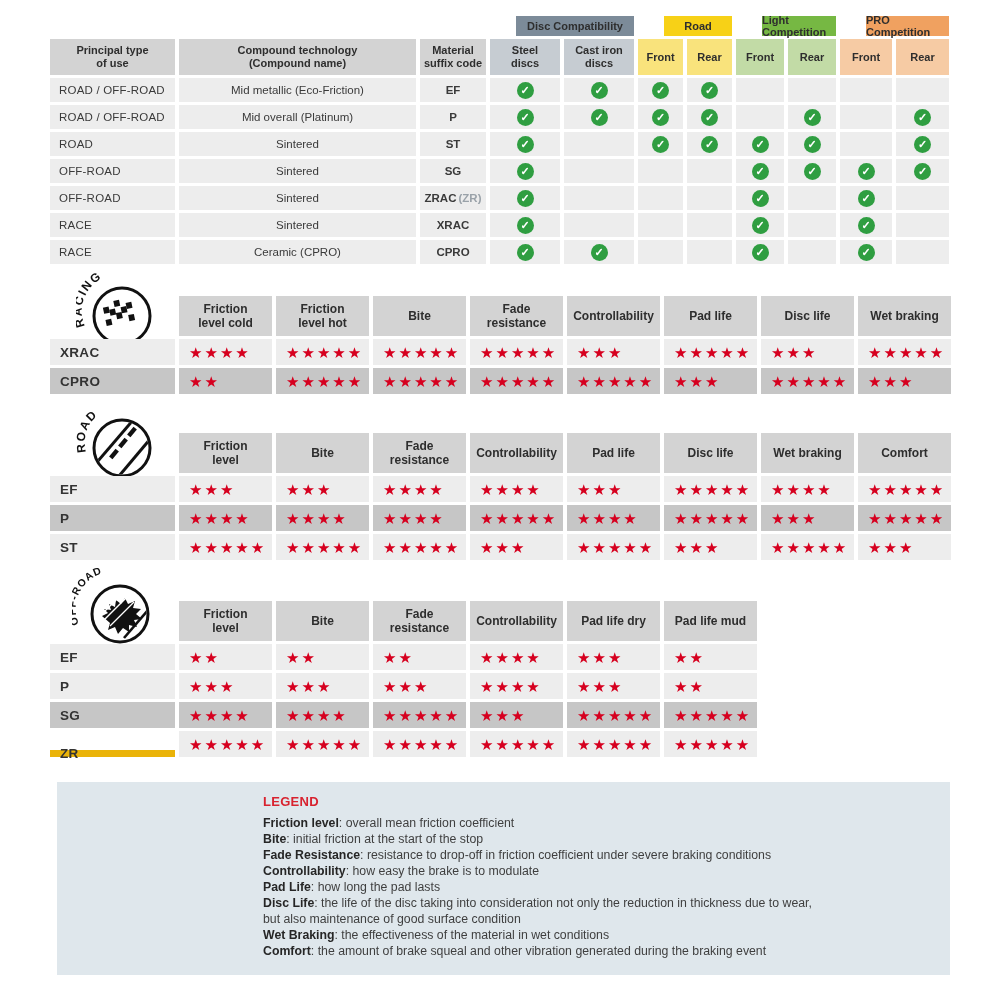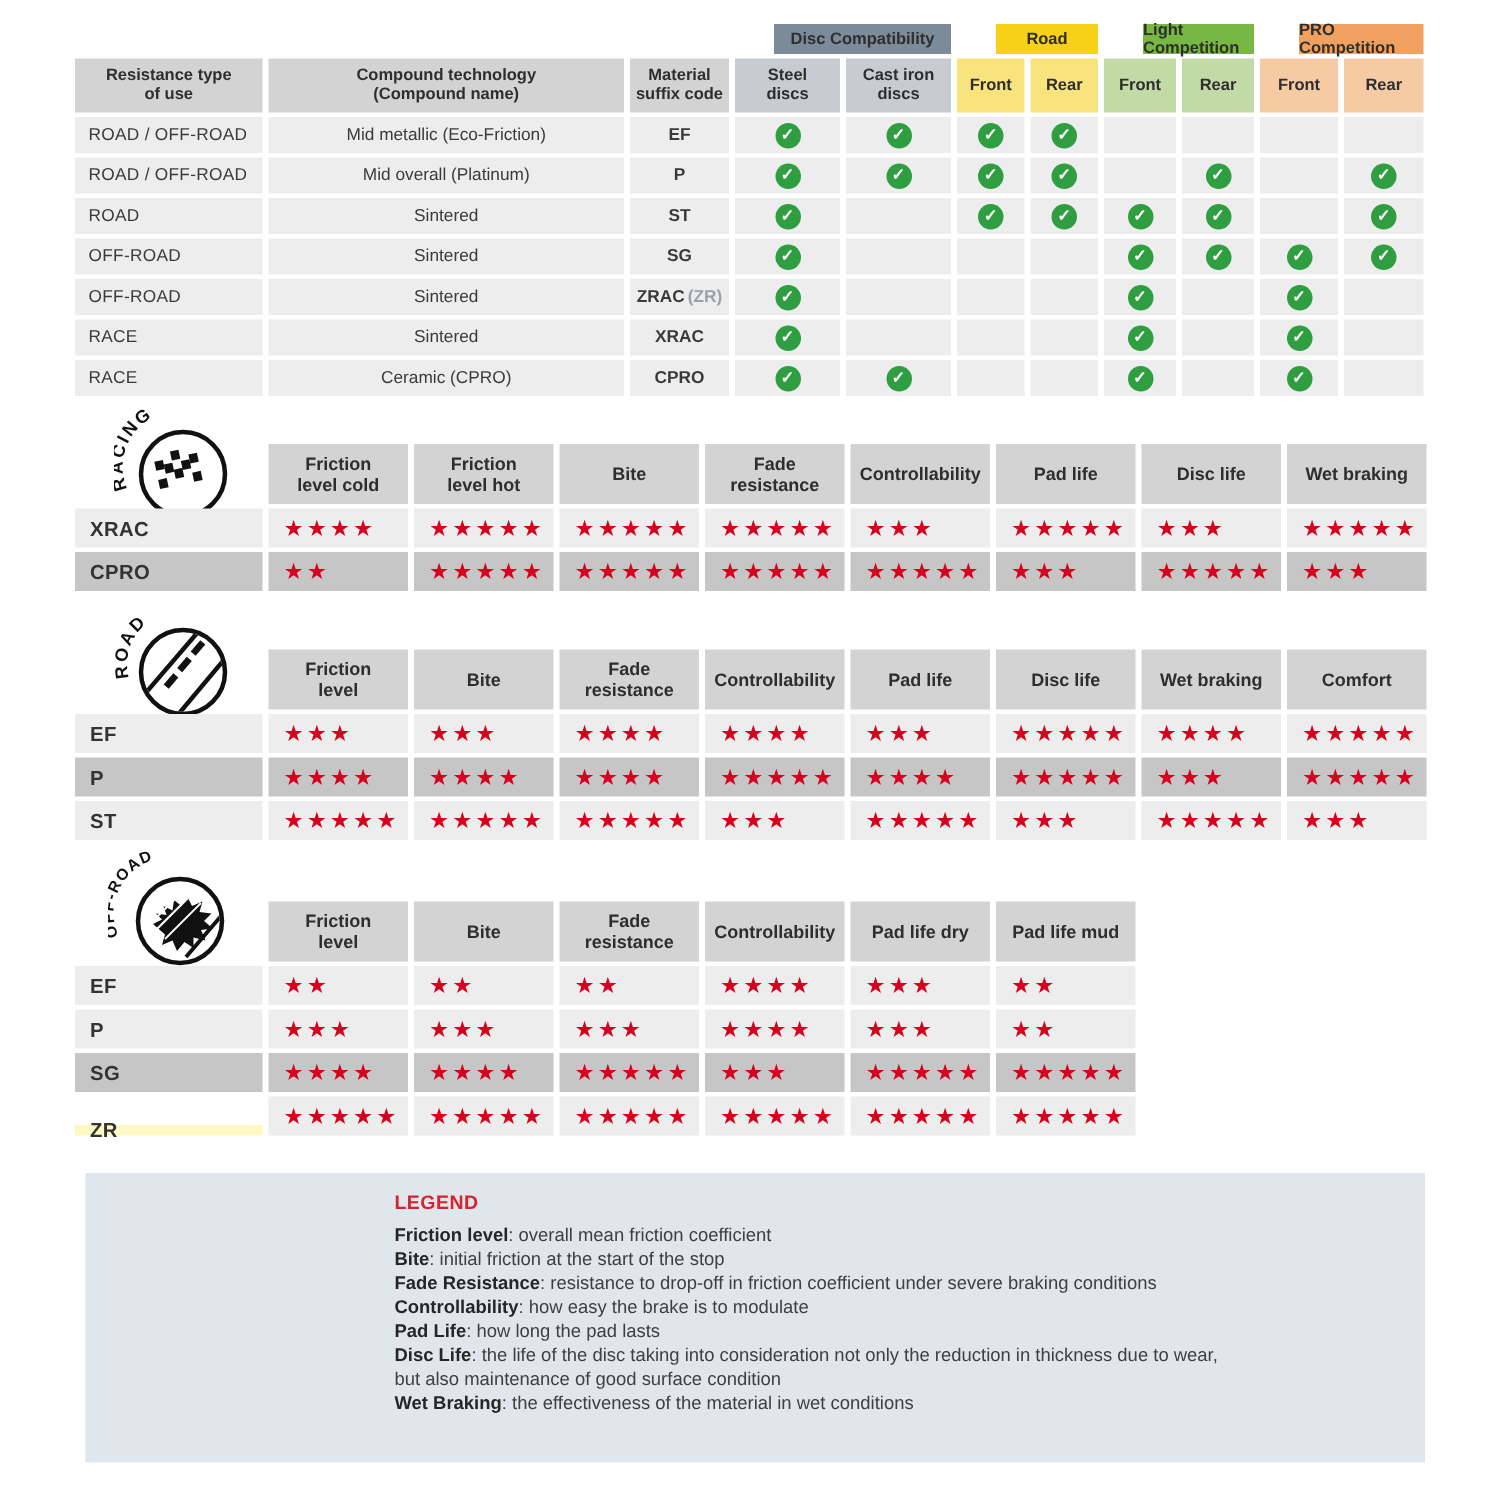--- a/index.html
+++ b/index.html
@@ -42,21 +42,21 @@
 </head>
 <body>
 
 <div id="page">
 
   <div id="compat-table">
       <div class="group-head" style="background: rgb(124, 139, 153); grid-area: 1 / 4 / auto / span 2;">Disc Compatibility</div>
       <div class="group-head" style="background: rgb(247, 209, 23); grid-area: 1 / 6 / auto / span 2;">Road</div>
       <div class="group-head" style="background: rgb(118, 184, 67); grid-area: 1 / 8 / auto / span 2;">Light Competition</div>
       <div class="group-head" style="background: rgb(240, 161, 96); grid-area: 1 / 10 / auto / span 2;">PRO Competition</div>
-      <div class="col-head" style="background: rgb(211, 211, 211); grid-area: 2 / 1;">Resistance type
+      <div class="col-head" style="background: rgb(211, 211, 211); grid-area: 2 / 1;">Principal type
 of use</div>
       <div class="col-head" style="background: rgb(211, 211, 211); grid-area: 2 / 2;">Compound technology
 (Compound name)</div>
       <div class="col-head" style="background: rgb(211, 211, 211); grid-area: 2 / 3;">Material
 suffix code</div>
       <div class="col-head" style="background: rgb(198, 204, 210); grid-area: 2 / 4;">Steel
 discs</div>
       <div class="col-head" style="background: rgb(198, 204, 210); grid-area: 2 / 5;">Cast iron
 discs</div>
       <div class="col-head" style="background: rgb(249, 227, 124); grid-area: 2 / 6;">Front</div>
@@ -473,21 +473,21 @@
       </div>
       <div class="star-cell" style="background: rgb(198, 198, 198); grid-area: 4 / 5;">
         <span class="stars" style="color: rgb(214, 0, 31);">★★★</span>
       </div>
       <div class="star-cell" style="background: rgb(198, 198, 198); grid-area: 4 / 6;">
         <span class="stars" style="color: rgb(214, 0, 31);">★★★★★</span>
       </div>
       <div class="star-cell" style="background: rgb(198, 198, 198); grid-area: 4 / 7;">
         <span class="stars" style="color: rgb(214, 0, 31);">★★★★★</span>
       </div>
-      <div class="row-label" style="background: #fef9c3; grid-area: 5 / 1; margin-top: 19px;">ZR</div>
+      <div class="row-label" style="background: #eab308; grid-area: 5 / 1; margin-top: 19px;">ZR</div>
       <div class="star-cell" style="background: rgb(237, 237, 237); grid-area: 5 / 2;">
         <span class="stars" style="color: rgb(214, 0, 31);">★★★★★</span>
       </div>
       <div class="star-cell" style="background: rgb(237, 237, 237); grid-area: 5 / 3;">
         <span class="stars" style="color: rgb(214, 0, 31);">★★★★★</span>
       </div>
       <div class="star-cell" style="background: rgb(237, 237, 237); grid-area: 5 / 4;">
         <span class="stars" style="color: rgb(214, 0, 31);">★★★★★</span>
       </div>
       <div class="star-cell" style="background: rgb(237, 237, 237); grid-area: 5 / 5;">
@@ -506,17 +506,18 @@
       <div id="legend-title" style="color: rgb(216, 35, 47);">LEGEND</div>
       <div>
           <div class="legend-line"><b>Friction level</b>: overall mean friction coefficient</div>
           <div class="legend-line"><b>Bite</b>: initial friction at the start of the stop</div>
           <div class="legend-line"><b>Fade Resistance</b>: resistance to drop-off in friction coefficient under severe braking conditions</div>
           <div class="legend-line"><b>Controllability</b>: how easy the brake is to modulate</div>
           <div class="legend-line"><b>Pad Life</b>: how long the pad lasts</div>
           <div class="legend-line"><b>Disc Life</b>: the life of the disc taking into consideration not only the reduction in thickness due to wear,</div>
           <div class="legend-line">but also maintenance of good surface condition</div>
           <div class="legend-line"><b>Wet Braking</b>: the effectiveness of the material in wet conditions</div>
+          <div class="legend-line"><b>Comfort</b>: the amount of brake squeal and other vibration generated during the braking event</div>
         </div>
     </div>
   </div>
 
 </div>
 
 </body></html>

